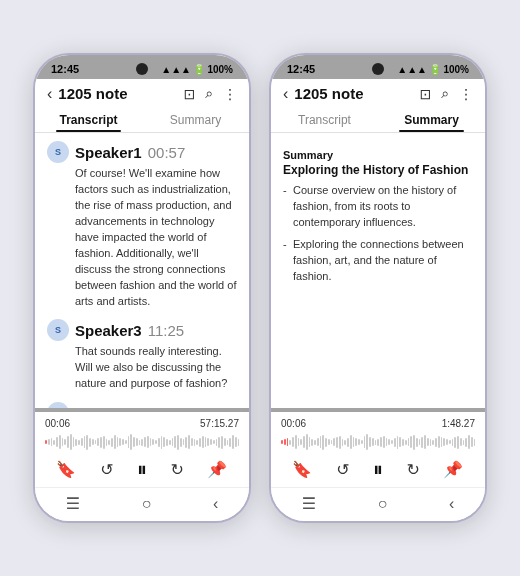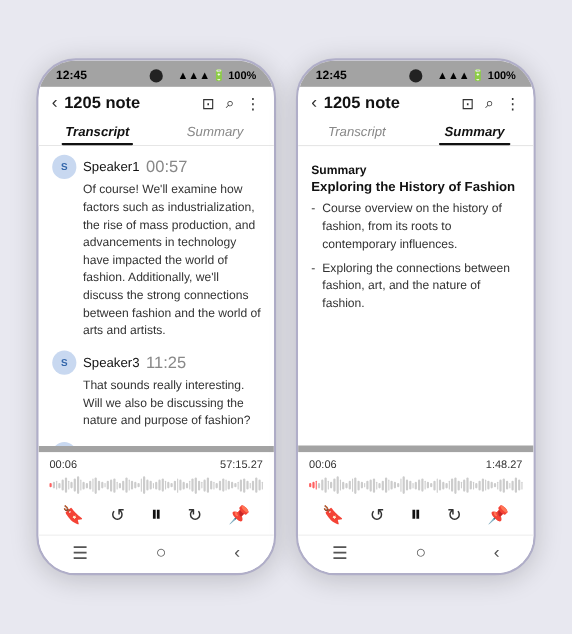--- a/index.html
+++ b/index.html
@@ -83,21 +83,20 @@
       flex-shrink: 0;
     }
     .tab {
       flex: 1;
       text-align: center;
       padding: 7px 0 5px 0;
       font-size: 12px;
       color: #888;
       cursor: pointer;
       position: relative;
-      font-style: italic;
     }
     .tab.active {
       color: #111;
       font-weight: 700;
     }
     .tab.active::after {
       content: '';
       position: absolute;
       bottom: 0;
       left: 20%;
@@ -126,37 +125,37 @@
       border-radius: 50%;
       display: flex;
       align-items: center;
       justify-content: center;
       font-size: 9px;
       color: #3366aa;
       font-weight: 700;
       flex-shrink: 0;
     }
     .speaker-name {
-      font-size: 12px;
-      font-weight: 400;
+      font-size: 15px;
+      font-weight: 700;
       color: #111;
     }
     .speaker-time {
       font-size: 15px;
       color: #888;
     }
     .transcript-text {
       font-size: 11px;
       color: #333;
       line-height: 1.45;
       padding-left: 28px;
     }
     .audio-bar {
       background: #fff;
-      border-top: 6px solid #a3a3a3;
+      border-top: 4px solid #a3a3a3;
       padding: 6px 10px 4px 10px;
       flex-shrink: 0;
     }
     .audio-time-row {
       display: flex;
       justify-content: space-between;
       font-size: 10px;
       color: #333;
       margin-bottom: 3px;
     }

